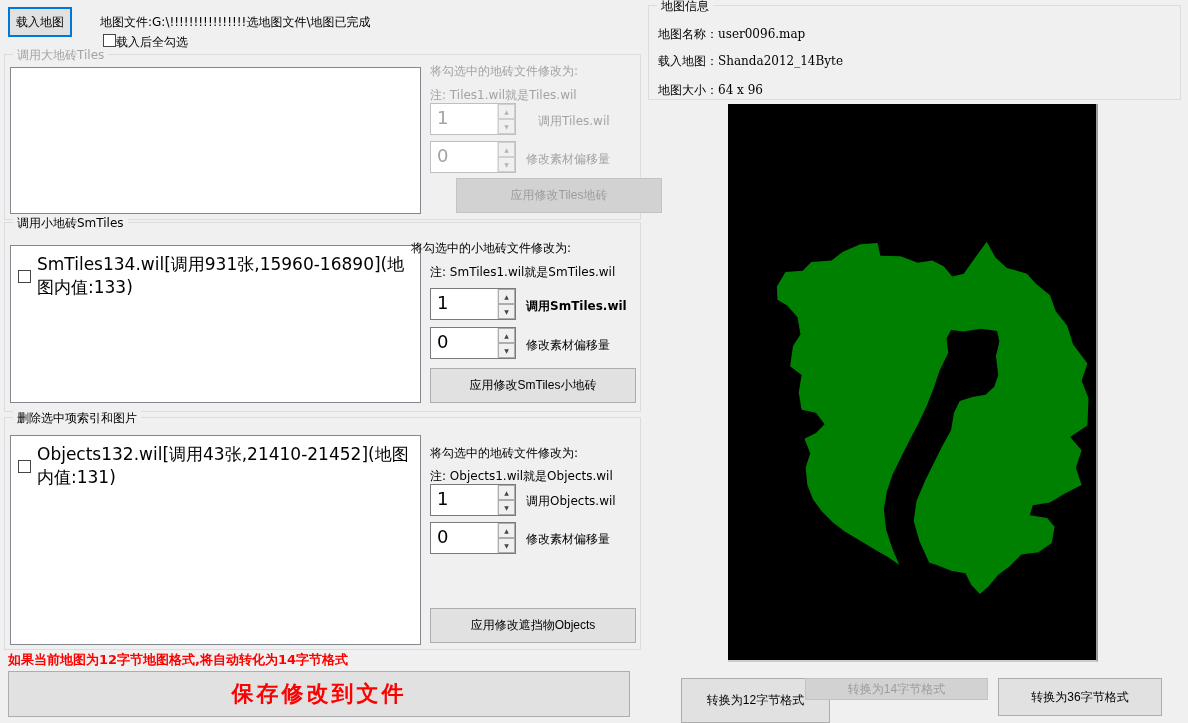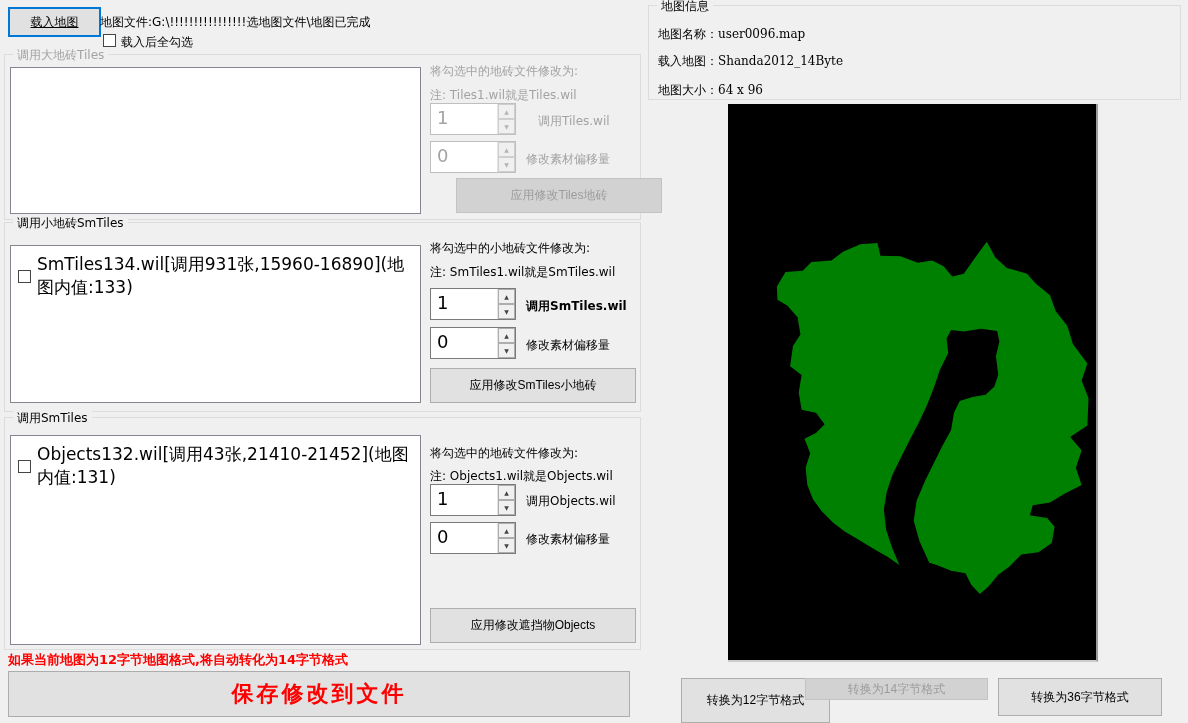--- a/index.html
+++ b/index.html
@@ -23,39 +23,39 @@
   .label.dis { color:#a3a3a3; }
 
   .spin { position:absolute; width:86px; height:32px; border:1px solid #7a7a7a; background:#fff; display:flex; }
   .spin.dis { border-color:#bfbfbf; }
   .spin .spin-val { flex:1; font-size:18px; padding:3px 0 0 6px; background:#fff; }
   .spin.dis .spin-val { color:#a3a3a3; }
   .spin .spin-btns { width:18px; display:flex; flex-direction:column; border-left:1px solid #e3e3e3; }
   .spin .spin-btn { flex:1; background:#f0f0f0; border:1px solid #adadad; font-size:6px; line-height:1; display:flex; align-items:center; justify-content:center; color:#444; cursor:pointer; }
   .spin.dis .spin-btn { color:#b5b5b5; border-color:#cfcfcf; }
 
-  .chk-row { position:absolute; display:flex; align-items:flex-start; gap:5px; }
+  .chk-row { position:absolute; display:flex; align-items:flex-start; }
 
   .mapinfo-row { position:absolute; white-space:nowrap; }
   .mapinfo-row .val { font-family:"DejaVu Serif","Liberation Serif",serif; font-size:12px; }
 
   #map-preview { position:absolute; left:728px; top:104px; width:370px; height:558px; background:#000; border-right:2px solid #9b9b9b; border-bottom:2px solid #cccccc; }
   #map-preview svg { display:block; }
 
   .warn { position:absolute; font-weight:bold; font-size:13px; color:#ff0000; white-space:nowrap; }
   #save-btn { font-size:22px; font-weight:bold; color:#ff0000; letter-spacing:3px; }
 
   .filelabel { position:absolute; left:100px; top:14px; width:322px; overflow:hidden; white-space:nowrap; }
 </style>
 </head>
 <body>
 
 <div id="app">
 
-  <button class="btn focused" style="left:8px;top:7px;width:93px;height:30px;text-decoration:underline;">载入地图</button>
+  <button class="btn focused" style="left:8px;top:7px;width:64px;height:30px;">载入地图</button>
 
   <div class="filelabel">地图文件:G:\!!!!!!!!!!!!!!!!选地图文件\地图已完成</div>
 
   <div class="chk-row" style="left:103px;top:34px;">
     <span class="checkbox"></span>
     <span>载入后全勾选</span>
   </div>
 
 
   <div class="groupbox" style="left:4px;top:54px;width:637px;height:166px;">
@@ -89,21 +89,21 @@
   <div class="groupbox" style="left:4px;top:222px;width:637px;height:190px;">
     <span class="gb-title">调用小地砖SmTiles</span>
   </div>
   <div class="listbox" style="left:10px;top:245px;width:411px;height:158px;">
     <div class="list-item">
       <span class="checkbox"></span>
       <span>SmTiles134.wil[调用931张,15960-16890](地图内值:133)</span>
     </div>
   </div>
 
-  <div class="label" style="left:430px;top:240px;">将勾选中的小地砖文件修改为:</div>
+  <div class="label" style="left:411px;top:240px;">将勾选中的小地砖文件修改为:</div>
   <div class="label" style="left:430px;top:264px;">注: SmTiles1.wil就是SmTiles.wil</div>
 
   <div class="spin" style="left:430px;top:288px;">
     <div class="spin-val">1</div>
     <div class="spin-btns">
       <div class="spin-btn">▲</div>
       <div class="spin-btn">▼</div>
     </div>
   </div>
   <div class="label" style="left:526px;top:298px;font-weight:bold;">调用SmTiles.wil</div>
@@ -113,21 +113,21 @@
     <div class="spin-btns">
       <div class="spin-btn">▲</div>
       <div class="spin-btn">▼</div>
     </div>
   </div>
   <div class="label" style="left:526px;top:337px;">修改素材偏移量</div>
 
   <button class="btn" style="left:430px;top:368px;width:206px;height:35px;">应用修改SmTiles小地砖</button>
 
   <div class="groupbox" style="left:4px;top:417px;width:637px;height:233px;">
-    <span class="gb-title">调用SmTiles</span>
+    <span class="gb-title">删除选中项索引和图片</span>
   </div>
   <div class="listbox" style="left:10px;top:435px;width:411px;height:210px;">
     <div class="list-item">
       <span class="checkbox"></span>
       <span>Objects132.wil[调用43张,21410-21452](地图内值:131)</span>
     </div>
   </div>
 
   <div class="label" style="left:430px;top:445px;">将勾选中的地砖文件修改为:</div>
   <div class="label" style="left:430px;top:468px;">注: Objects1.wil就是Objects.wil</div>

